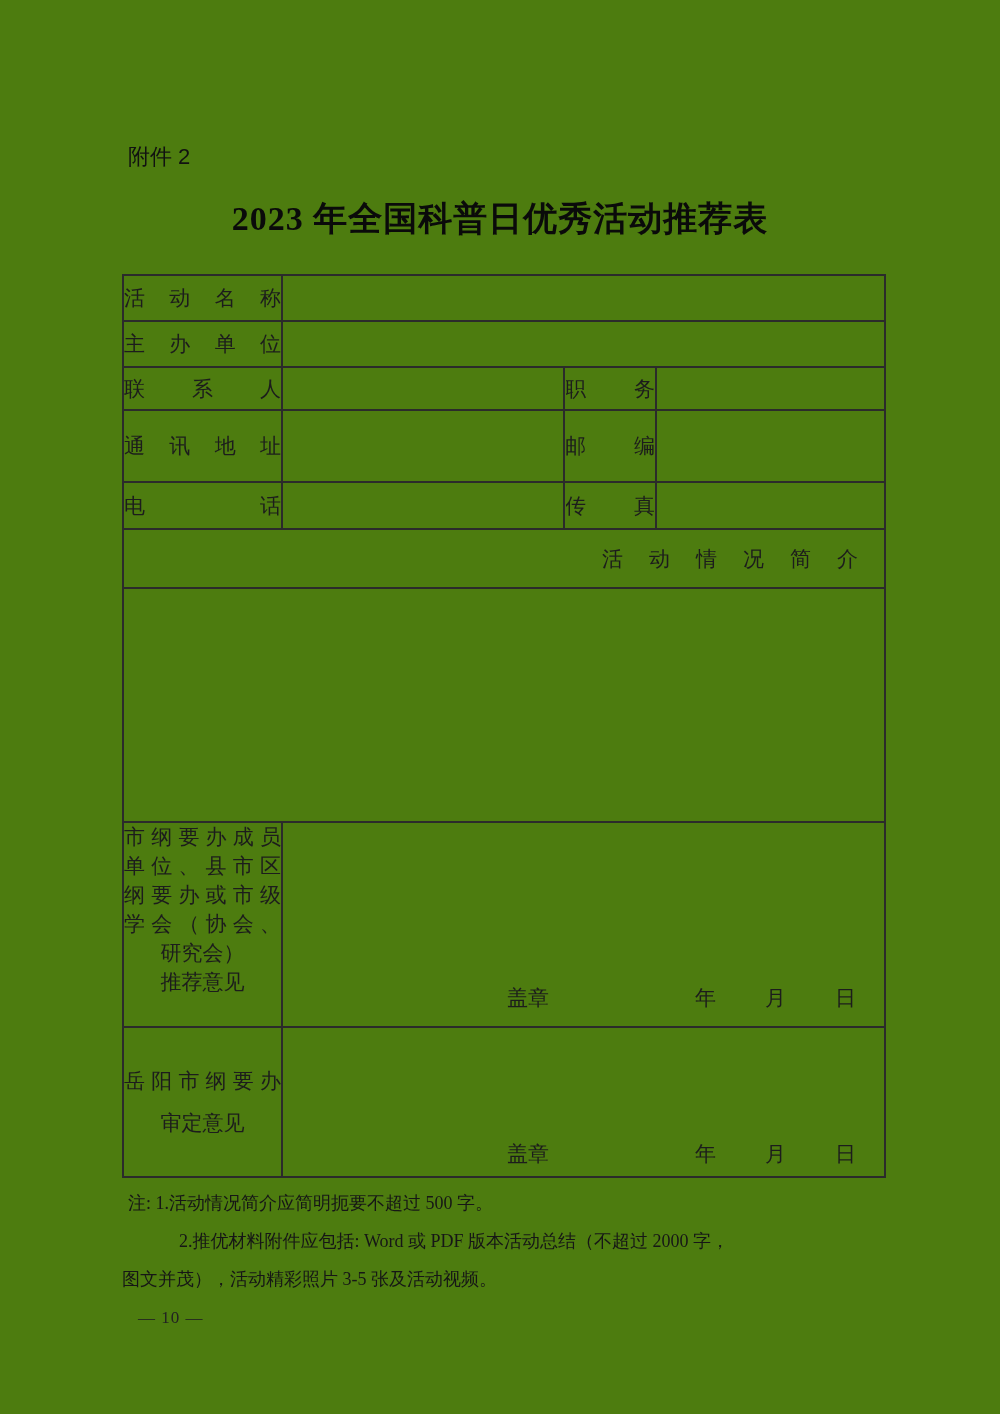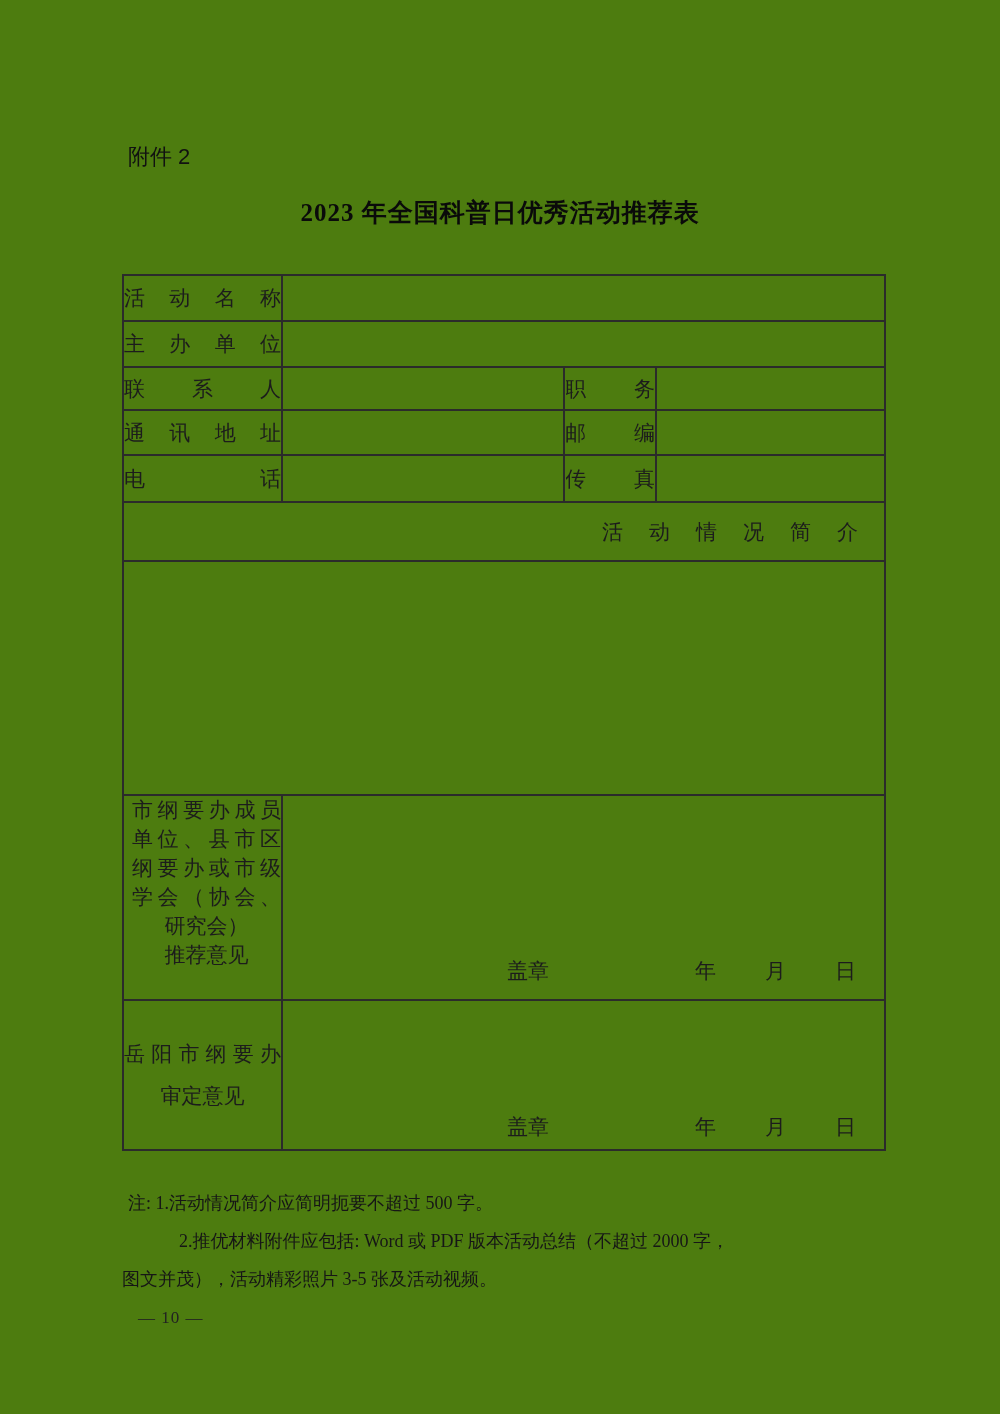--- a/index.html
+++ b/index.html
@@ -20,21 +20,21 @@
     left: 128px; top: 142px;
     font-size: 22px;
     font-family: "Liberation Sans", "DejaVu Sans", sans-serif;
     color: #111;
   }
   .title {
     position: absolute;
     left: 0; top: 196px; width: 1000px;
     margin: 0;
     text-align: center;
-    font-size: 25px;
+    font-size: 34px;
     font-weight: 700;
     letter-spacing: 1px;
     color: #0a0a0a;
   }
   table.form {
     position: absolute;
     left: 122px; top: 274px;
     width: 762px;
     border-collapse: collapse;
     table-layout: fixed;
@@ -42,21 +42,21 @@
   table.form td {
     border: 2px solid #2b2b2b;
     font-size: 21px;
     color: #1c1c1c;
     padding: 0;
     overflow: hidden;
   }
   tr.r1 { height: 46px; }
   tr.r2 { height: 46px; }
   tr.r3 { height: 43px; }
-  tr.r4 { height: 45px; padding-left: 39px; }
+  tr.r4 { height: 72px; padding-left: 39px; }
   tr.r5 { height: 47px; }
   tr.r6 { height: 59px; }
   tr.r7 { height: 234px; }
   tr.r8 { height: 205px; }
   tr.r9 { height: 150px; }
 
   td.lblcell {
     text-align: justify;
     text-align-last: justify;
     padding: 0 26px;
@@ -74,21 +74,20 @@
     margin-top: 18px;
   }
   td.multicell {
     vertical-align: top;
     padding: 13px 9px 0 9px;
   }
   td.multicell .ln {
     text-align: justify;
     text-align-last: justify;
     line-height: 29px;
-    margin-left: 8px;
   }
   td.multicell .ln.ctr,
   td.approvalcell .ln.ctr {
     text-align: center;
     text-align-last: center;
   }
   td.approvalcell {
     vertical-align: middle;
     padding: 0 9px;
   }

